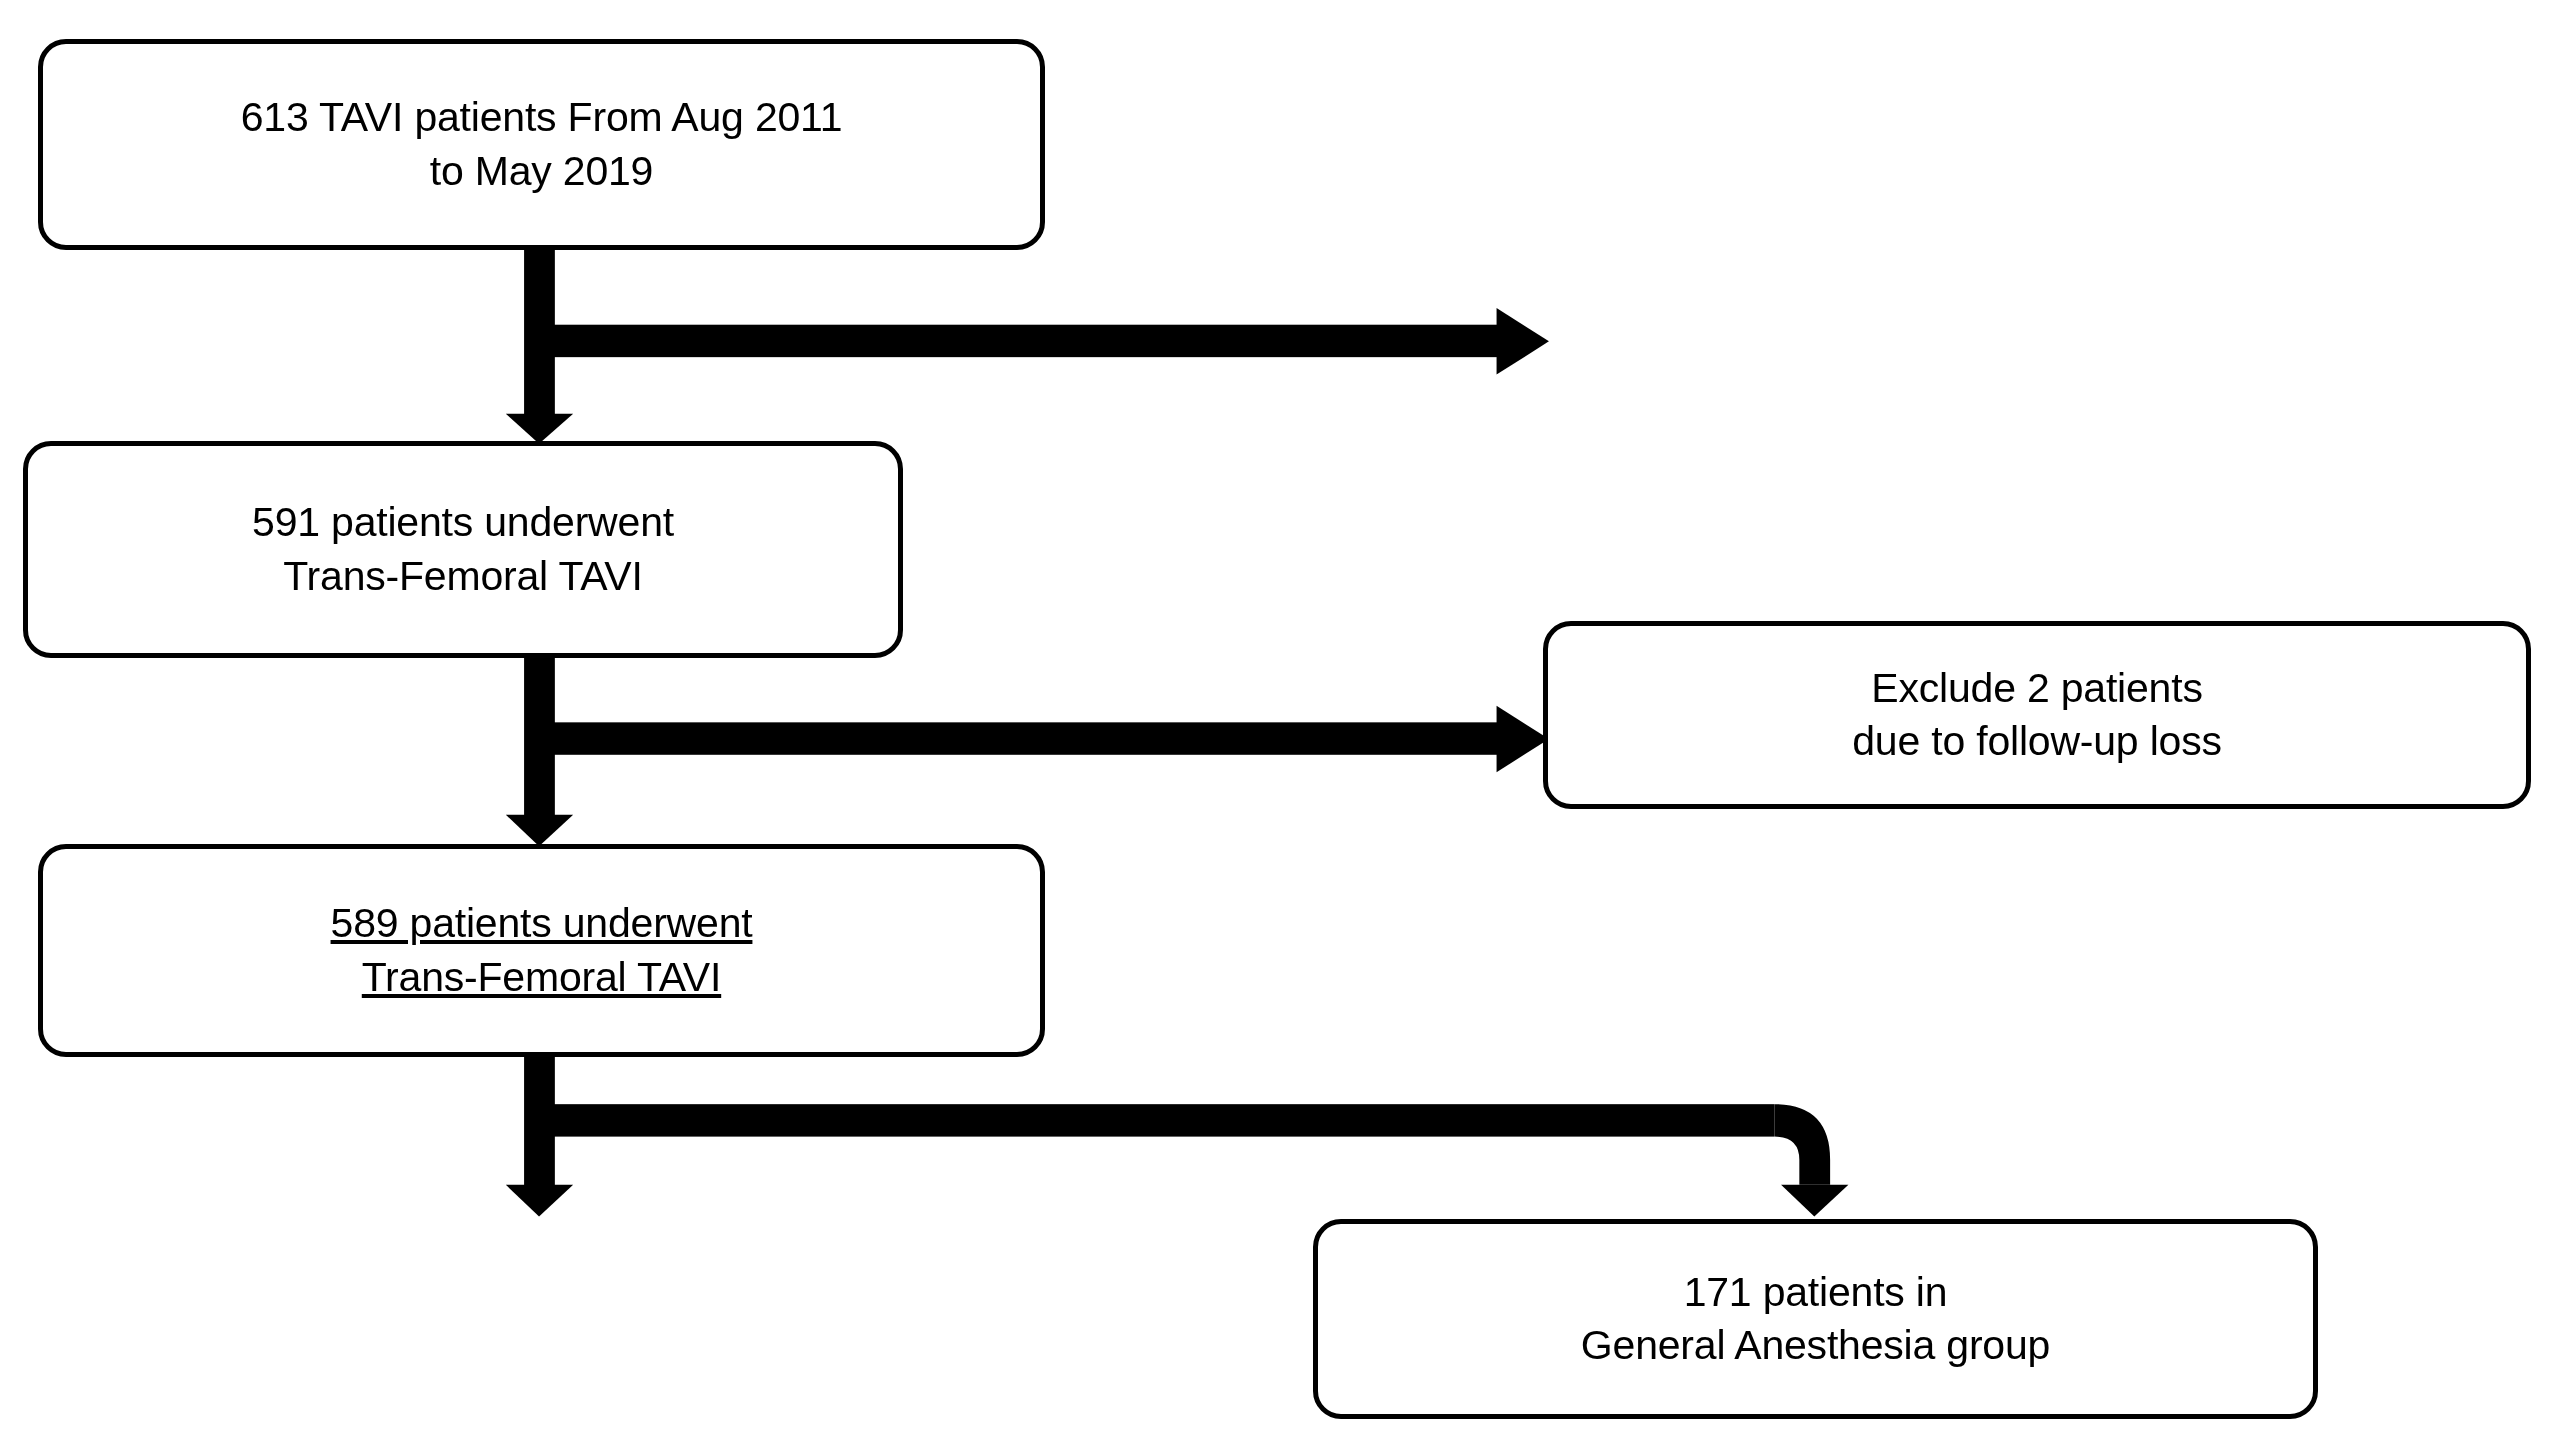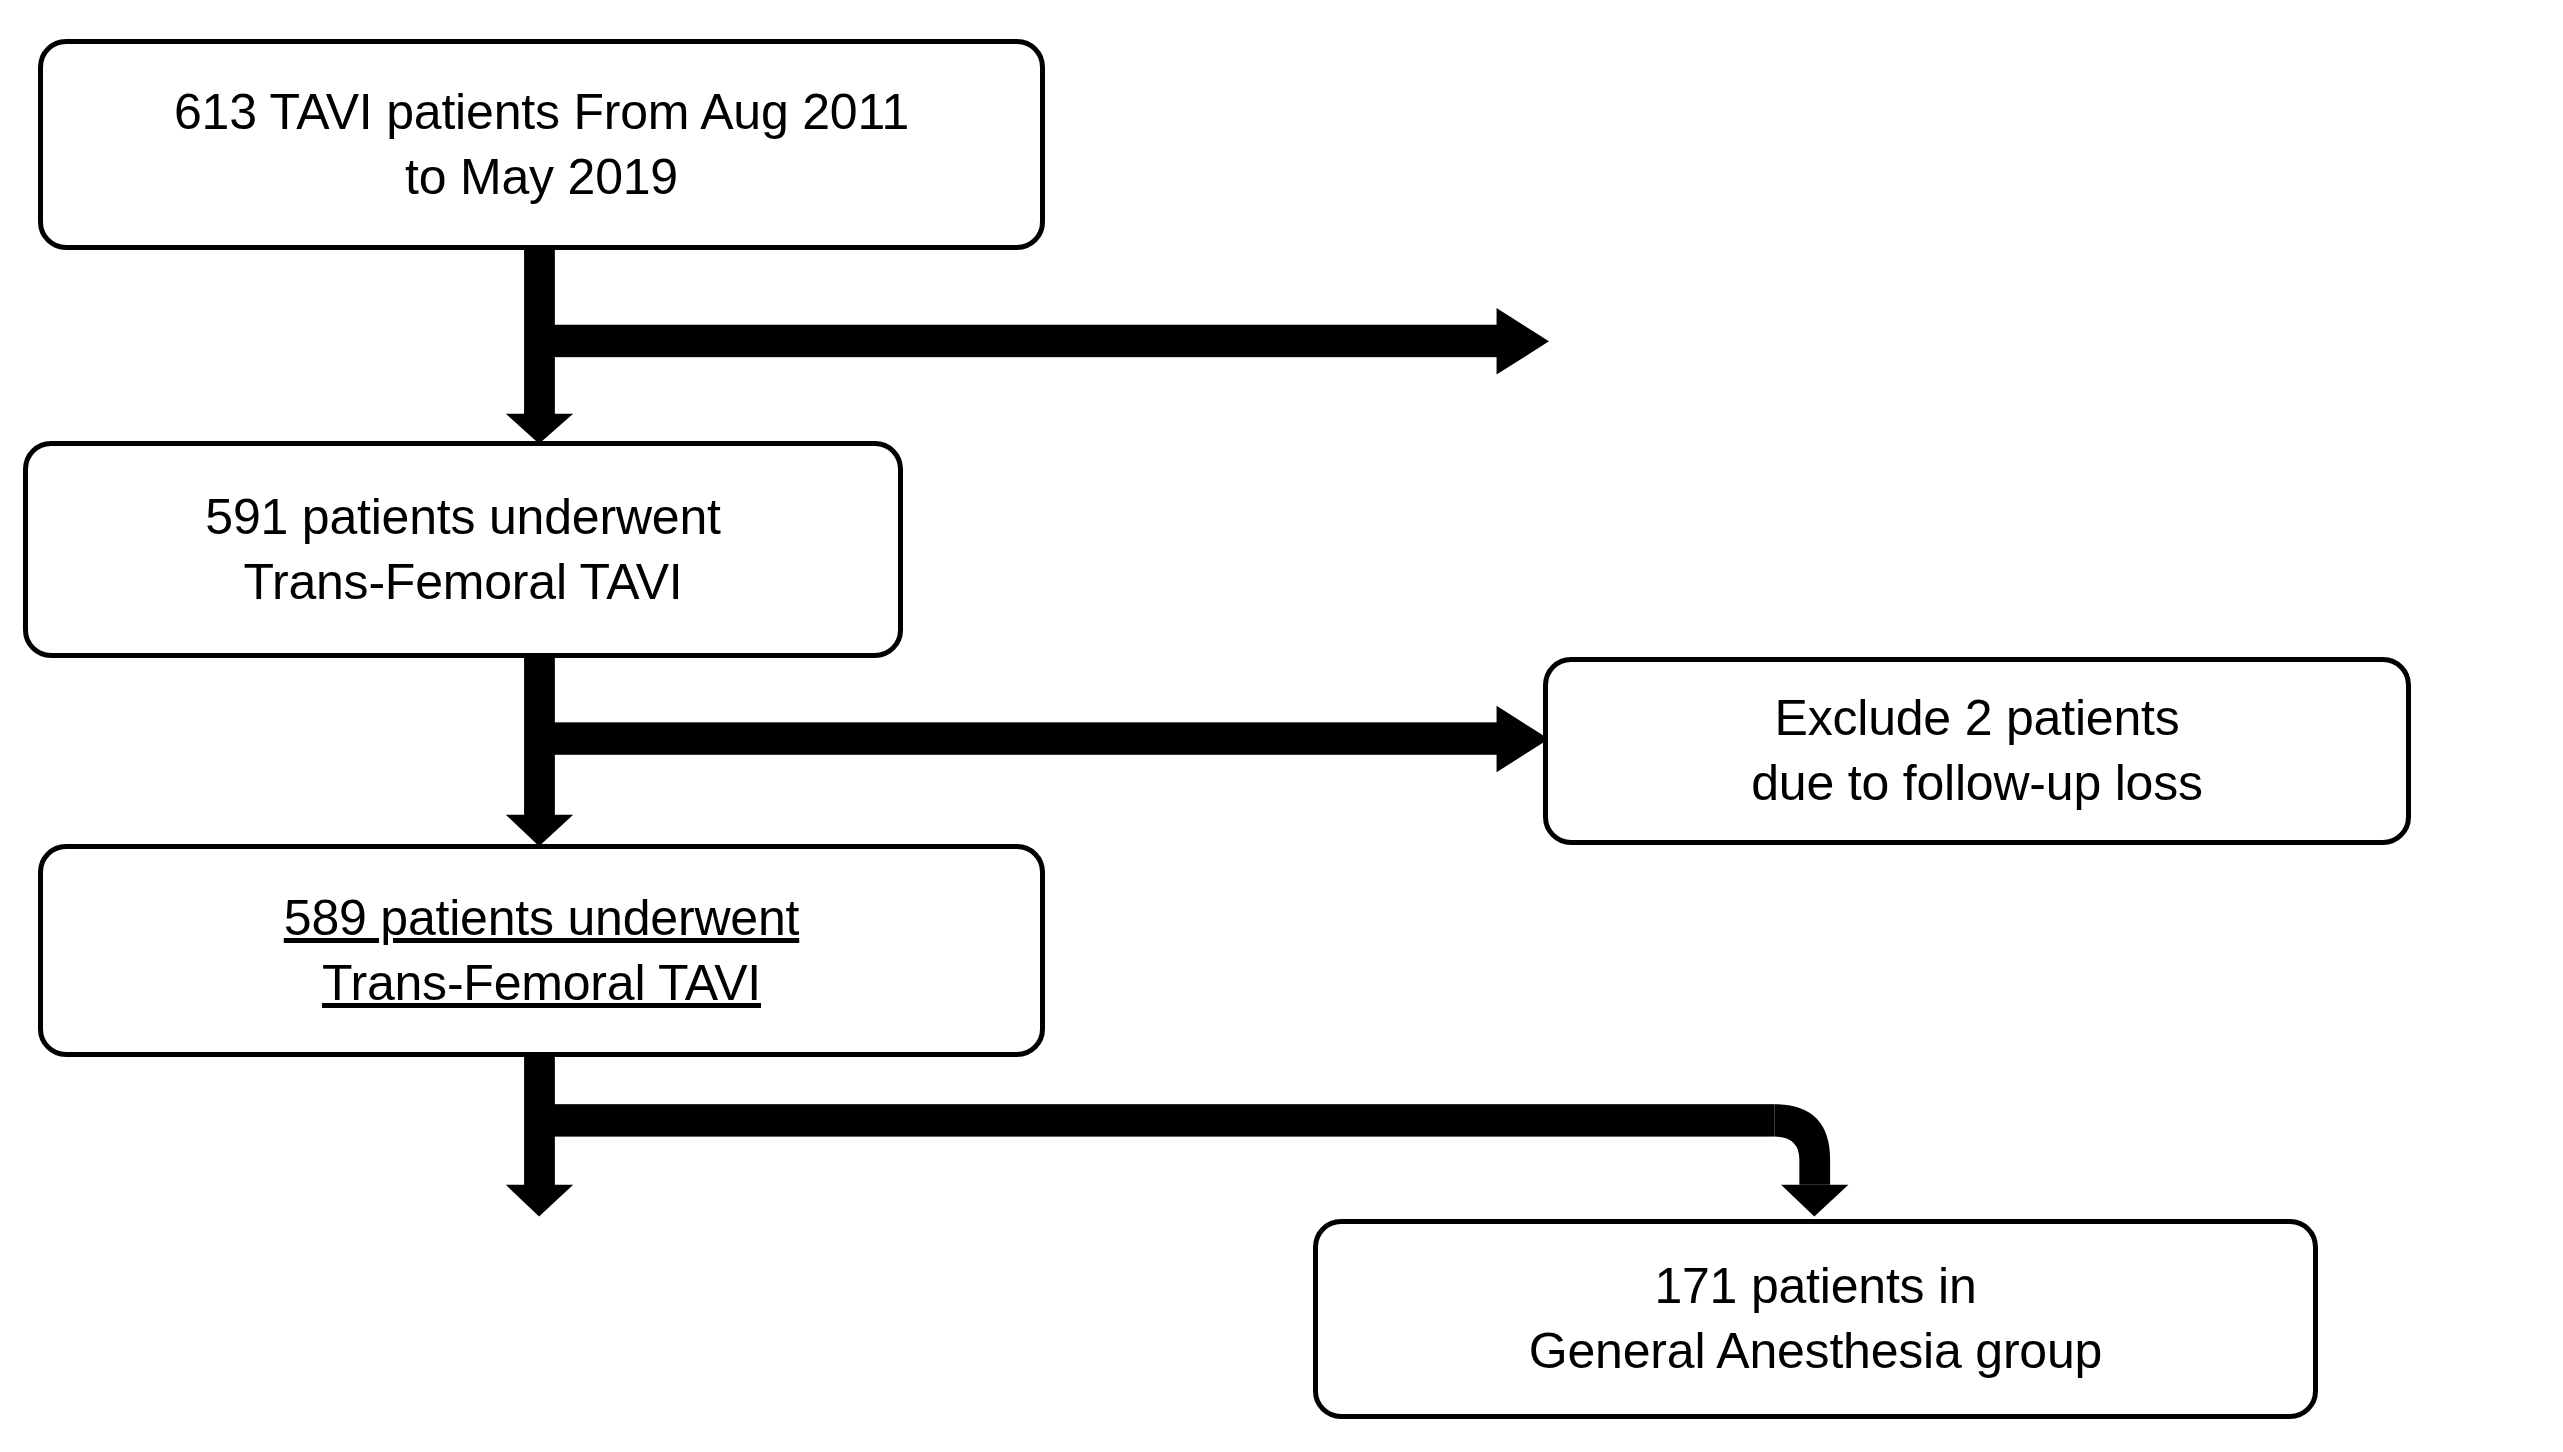--- a/index.html
+++ b/index.html
@@ -33,36 +33,36 @@
     border: 5.8px solid #000000;
     border-radius: 28px;
     display: flex;
     align-items: center;
     justify-content: center;
     text-align: center;
     z-index: 5;
   }
   .node-text {
     font-family: "Liberation Sans", sans-serif;
-    font-size: 50px;
+    font-size: 41px;
     line-height: 1.30;
     color: #000000;
     letter-spacing: -0.2px;
     white-space: pre-line;
     padding: 0 15px;
   }
   
   #node-enrolled  { left: 38px;   top: 39px;   width: 1007px; height: 211px; }
   #node-tf591     { left: 23px;   top: 441px;  width: 880px; height: 217px; }
   #node-tf589     { left: 38px;   top: 844px; width: 1007px; height: 213px; text-decoration: underline; }
   #node-mac       { left: 38px;   top: 1219px; width: 1009px; height: 209px; }
   #node-ga        { left: 1313px; top: 1219px; width: 1005px; height: 200px; }
   
   #node-excl1     { left: 1543px; top: 208px;  width: 988px; height: 275px; }
-  #node-excl2     { left: 1543px; top: 657px;  width: 868px; height: 188px; }
+  #node-excl2     { left: 1543px; top: 621px;  width: 988px; height: 188px; }
 </style>
 </head>
 <body>
 
 <div id="canvas">
 
   <svg id="flow-svg" viewBox="0 0 3081 1746">
 
     <g>
 

